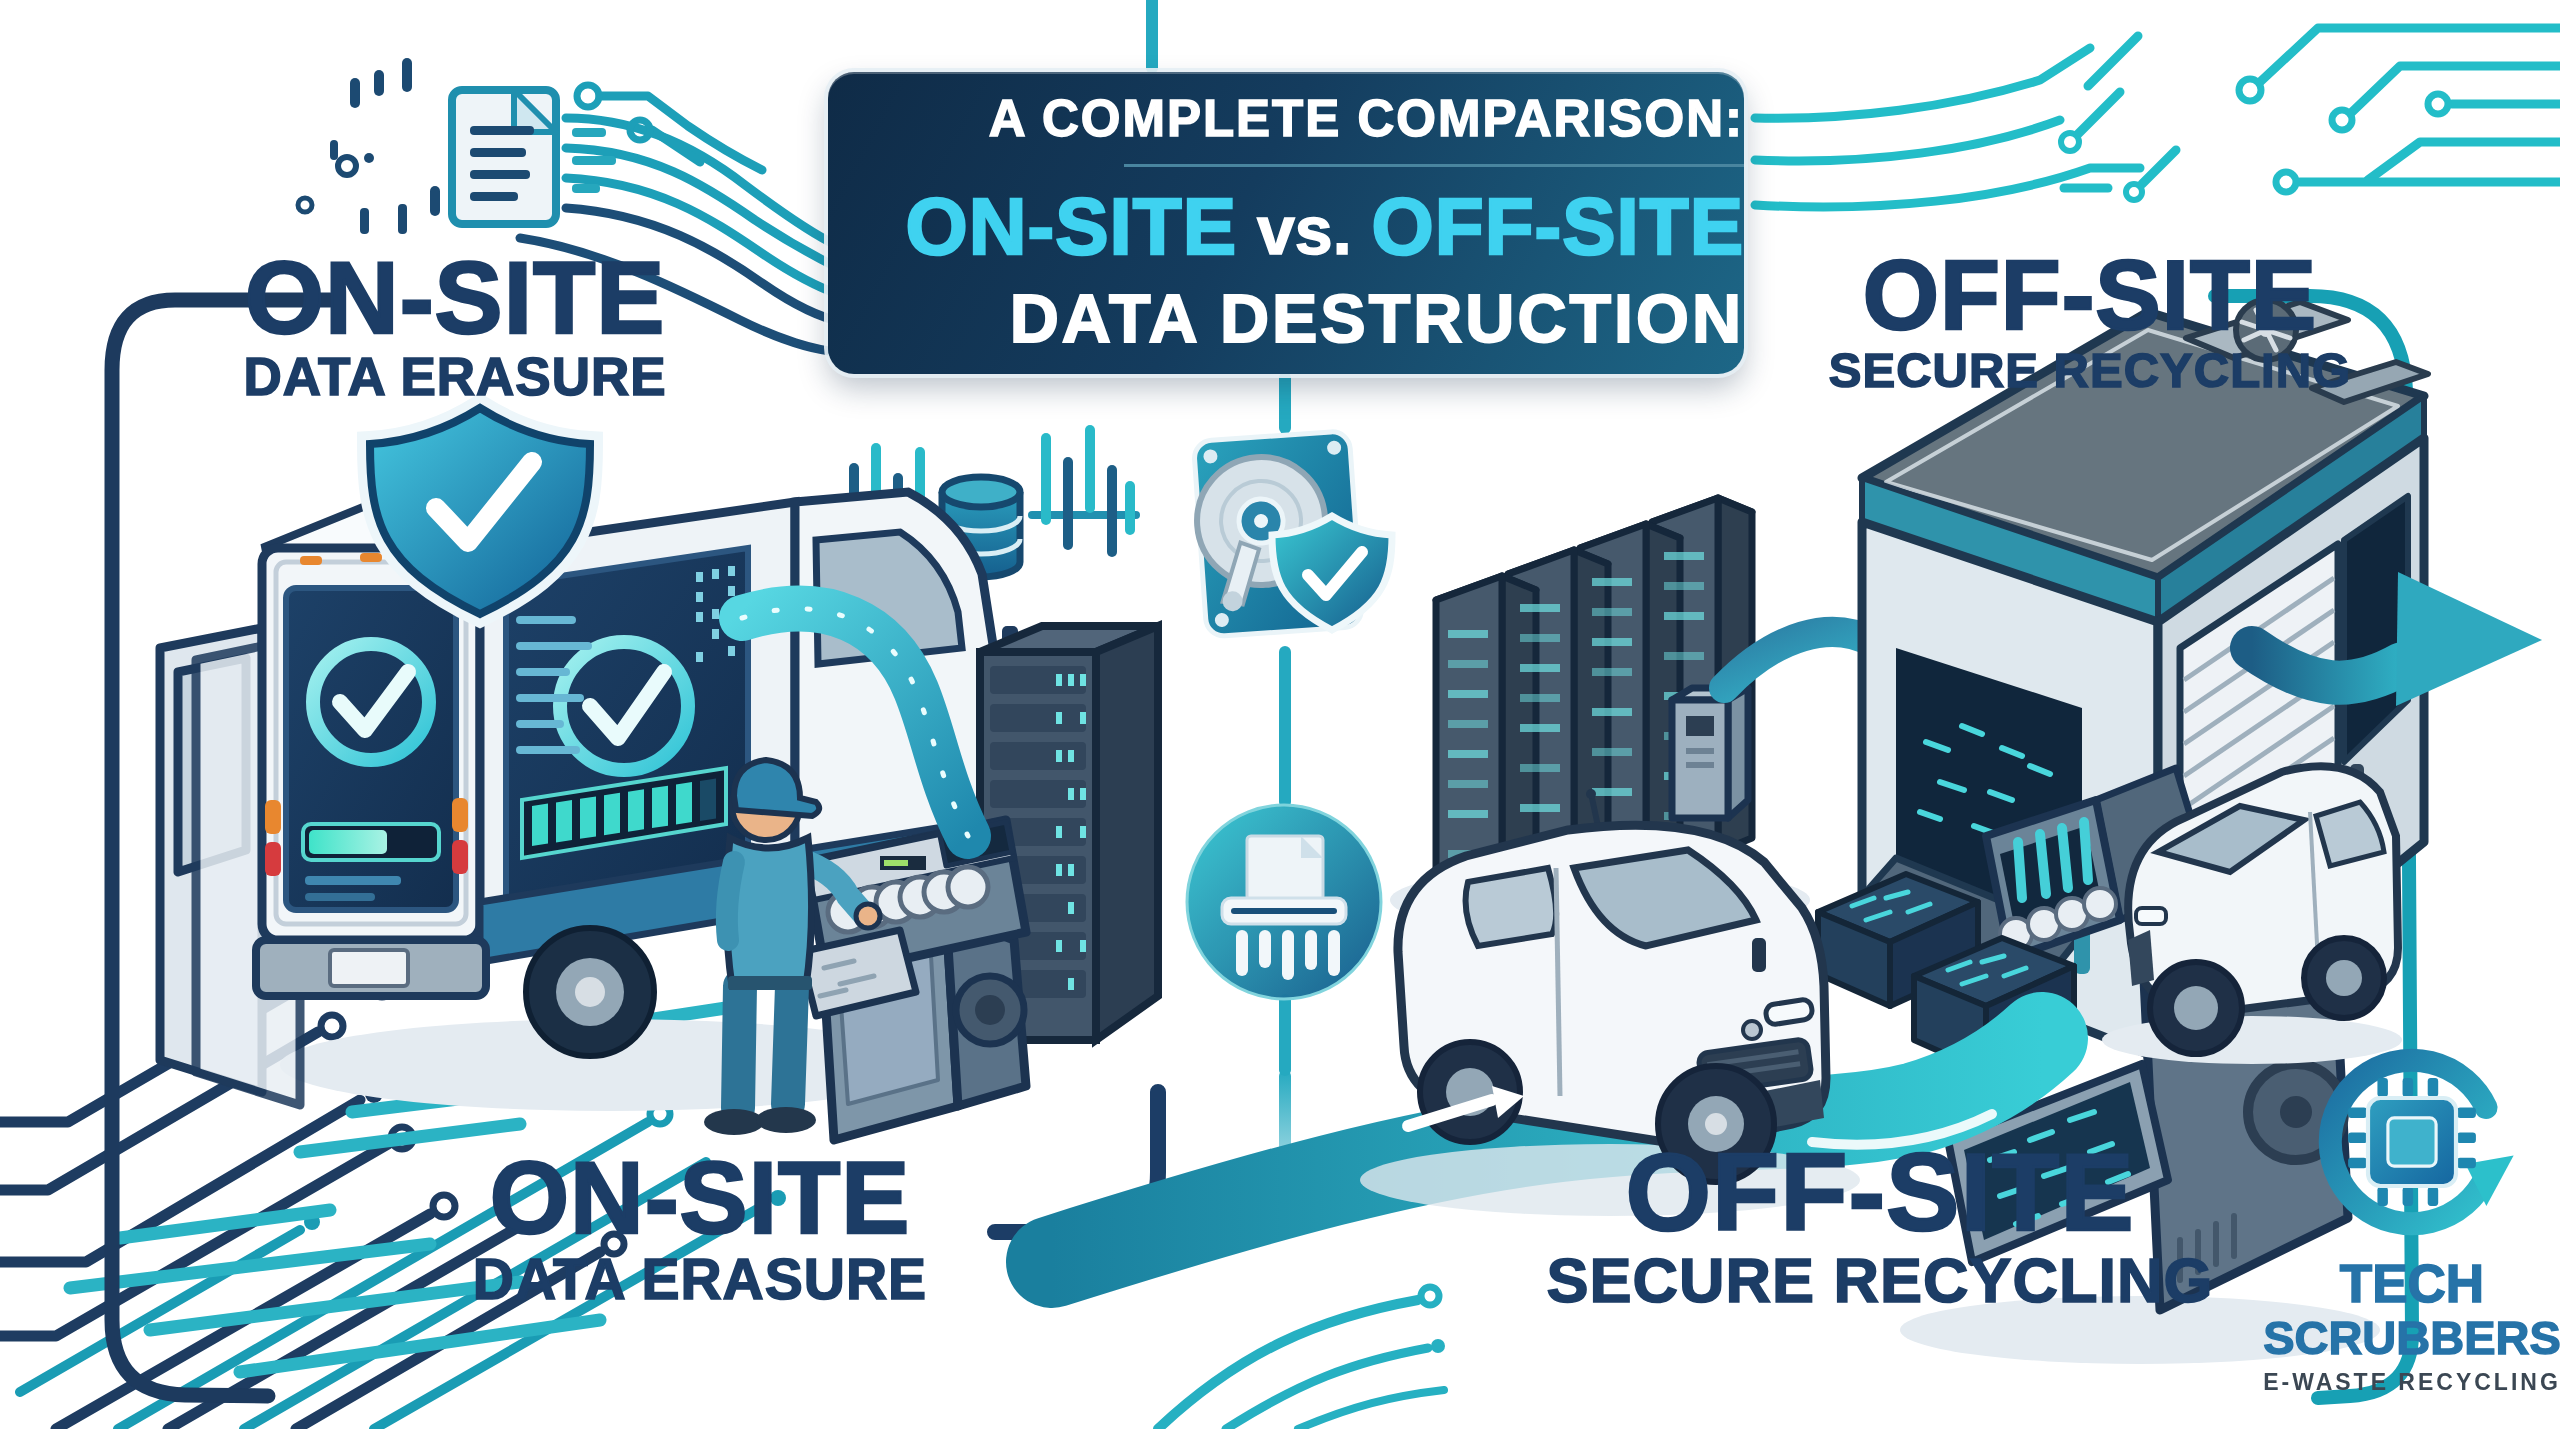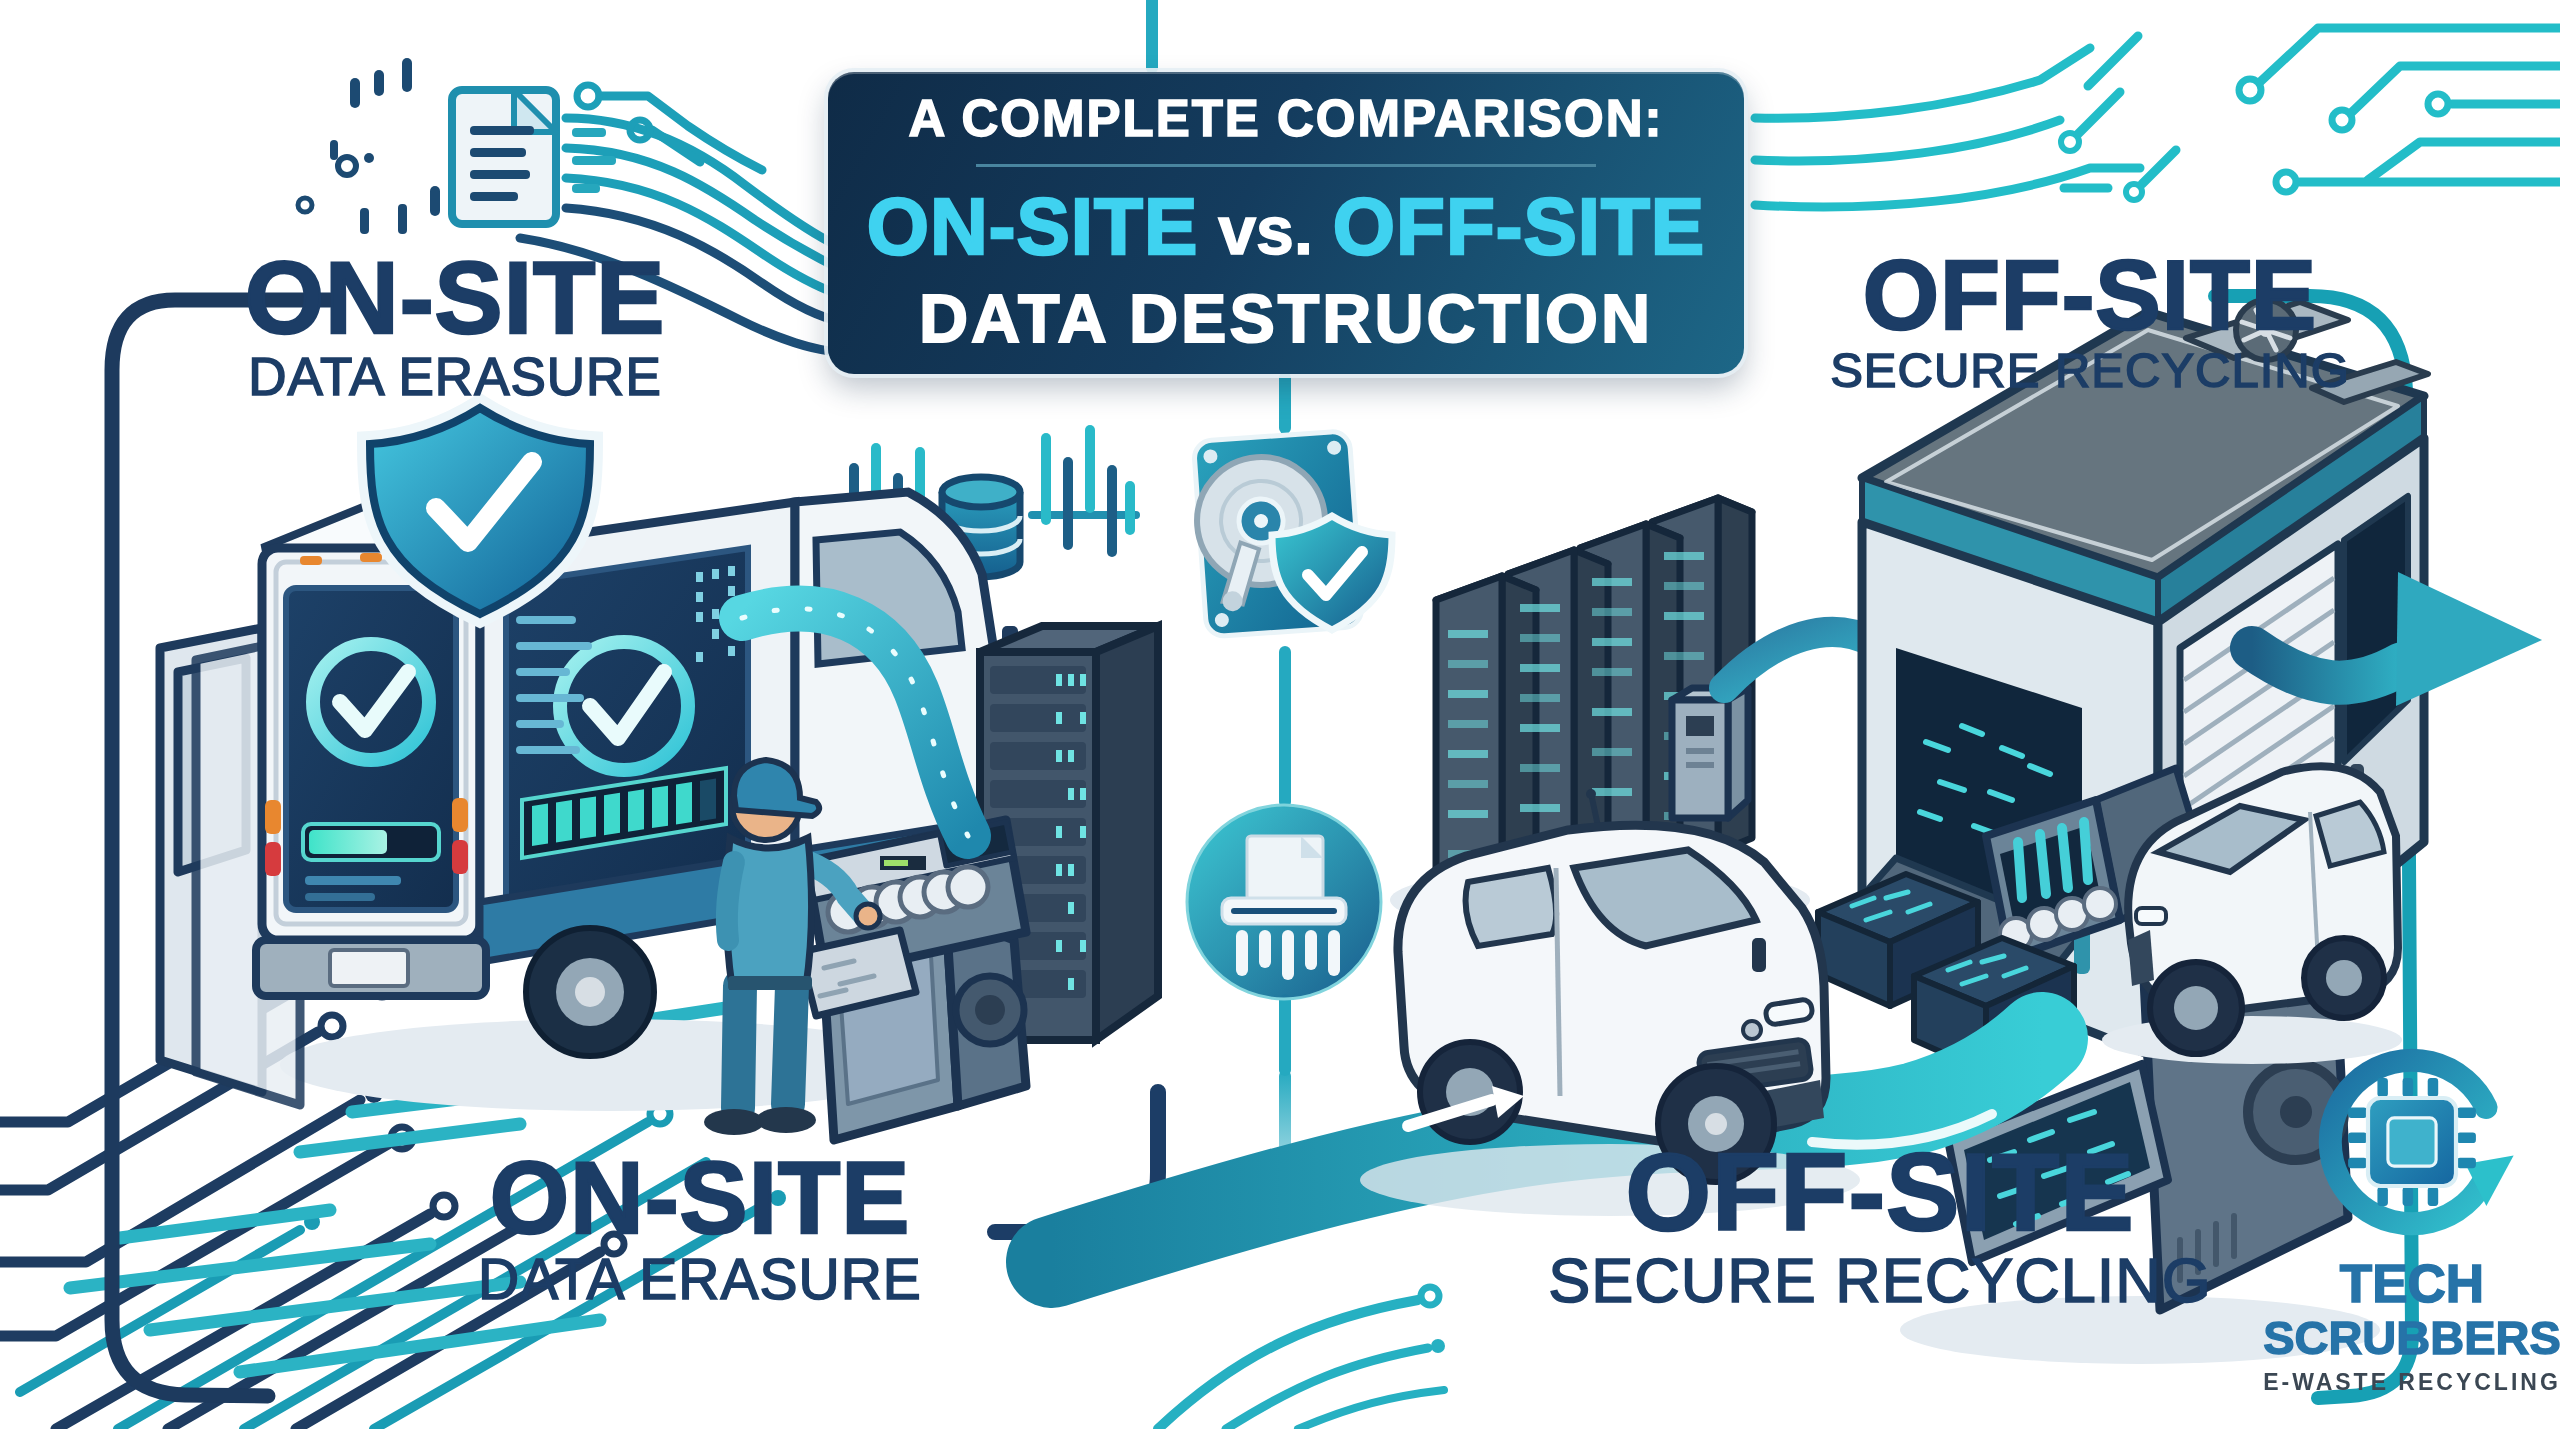--- a/index.html
+++ b/index.html
@@ -4,31 +4,31 @@
 <style>
   html,body{margin:0;padding:0;background:#ffffff;}
   .canvas{position:relative;width:2560px;height:1429px;overflow:hidden;background:#ffffff;
           font-family:"Liberation Sans",sans-serif;}
   .art{position:absolute;inset:0;width:2560px;height:1429px;}
 
   .banner{position:absolute;left:828px;top:72px;width:916px;height:302px;border-radius:26px;
     background:linear-gradient(118deg,#0f2b47 0%,#143c5e 45%,#1d6787 100%);
     box-shadow:0 0 0 4px rgba(230,238,244,.9),0 14px 30px rgba(15,40,70,.28),
                inset 0 2px 0 rgba(255,255,255,.25);
-    display:flex;flex-direction:column;align-items:center;justify-content:center;z-index:6;color:#fff;}
+    display:flex;flex-direction:column;align-items:flex-end;justify-content:center;z-index:6;color:#fff;}
   .banner .kicker{font-size:51px;font-weight:700;letter-spacing:2px;-webkit-text-stroke:1.5px #ffffff;}
   .banner .rule{width:620px;height:3px;background:#49859f;margin:16px 0 14px;}
   .banner .midline{display:flex;align-items:baseline;gap:20px;}
   .banner .hl{font-size:80px;font-weight:700;color:#3fd2f0;-webkit-text-stroke:2.5px #3fd2f0;letter-spacing:1px;}
   .banner .vs{font-size:68px;font-weight:700;-webkit-text-stroke:1.5px #fff;}
   .banner .subject{font-size:68px;font-weight:700;letter-spacing:3px;margin-top:6px;-webkit-text-stroke:2px #fff;}
 
   .hgroup{position:absolute;text-align:center;color:#1c3d66;z-index:6;line-height:1.02;}
   .hgroup .t1{font-weight:700;-webkit-text-stroke:2.6px #1c3d66;letter-spacing:1px;}
-  .hgroup .t2{font-weight:400;-webkit-text-stroke:1.6px #1c3d66;letter-spacing:1px;}
+  .hgroup .t2{font-weight:700;-webkit-text-stroke:1.6px #1c3d66;letter-spacing:1px;}
   .h-tl{left:130px;top:246px;width:650px;}  .h-tl .t1{font-size:102px;} .h-tl .t2{font-size:53px;}
   .h-tr{left:1768px;top:246px;width:644px;} .h-tr .t1{font-size:98px;}  .h-tr .t2{font-size:49px;}
   .h-bl{left:378px;top:1146px;width:644px;} .h-bl .t1{font-size:102px;} .h-bl .t2{font-size:57px;}
   .h-br{left:1528px;top:1136px;width:704px;}.h-br .t1{font-size:110px;} .h-br .t2{font-size:63px;}
 
   .logo{position:absolute;left:2262px;top:1032px;width:300px;text-align:center;z-index:6;}
   .logo .l1{font-size:53px;font-weight:700;color:#2673a8;-webkit-text-stroke:1.6px #2673a8;line-height:1.05;}
   .logo .l2{font-size:47px;font-weight:700;color:#2673a8;-webkit-text-stroke:1.4px #2673a8;line-height:1.1;}
   .logo .l3{font-size:23px;font-weight:700;color:#3b4753;letter-spacing:3px;margin-top:6px;}
 </style>

